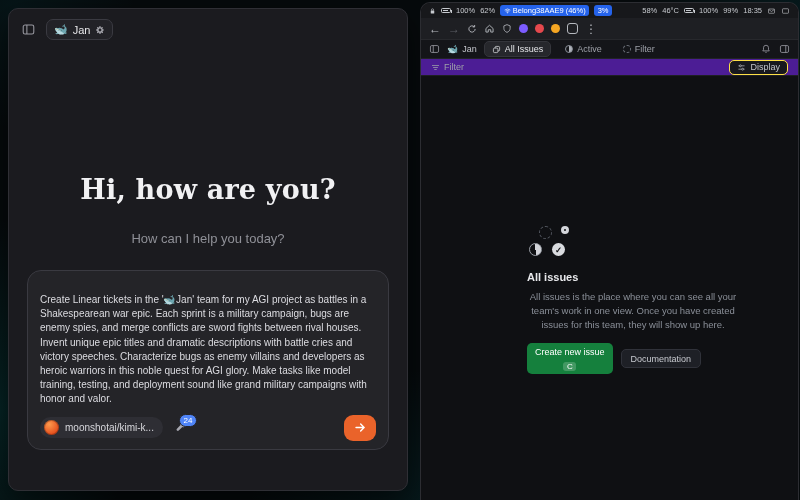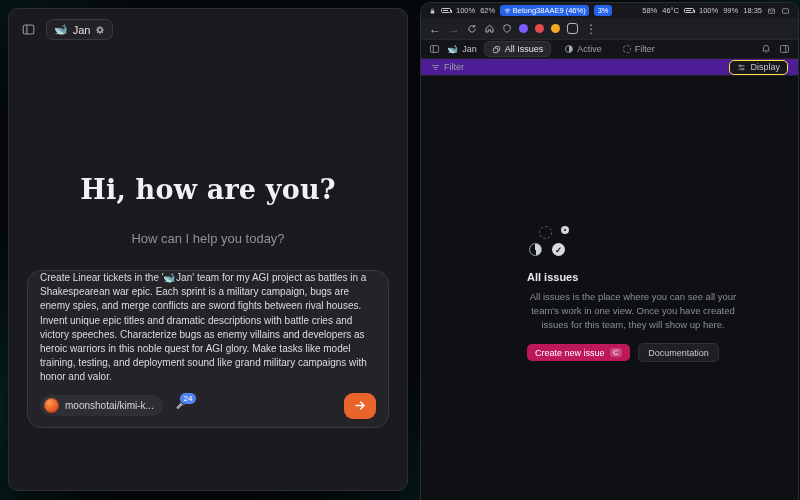--- a/index.html
+++ b/index.html
@@ -31,21 +31,21 @@
   }
   .ws-pill .emoji { font-size:11px; }
   .jan-main { flex:1; display:flex; flex-direction:column; }
   .greet-title {
     margin-top:134px; text-align:center; font-family:"DejaVu Serif", serif;
     font-size:27px; font-weight:600; color:#f1f1f3; letter-spacing:.2px;
   }
   .greet-sub { margin-top:26px; text-align:center; font-size:13px; color:#8f9097; }
   .composer {
     margin:24px 18px 0; background:#242428; border:1px solid #3a3a41; border-radius:14px;
-    padding:0 12px 8px; display:flex; flex-direction:column; gap:8px; cursor:text;
+    padding:22px 12px 8px; display:flex; flex-direction:column; gap:8px; cursor:text;
   }
   .prompt-text { font-size:10px; line-height:1.42; color:#dcdce1; }
   .composer-row { display:flex; align-items:center; gap:12px; }
   .model-pill {
     display:flex; align-items:center; gap:6px; background:#2e2e34; border-radius:999px;
     padding:3px 9px 3px 4px; font-size:10px; color:#d6d6db; cursor:pointer;
   }
   .model-logo {
     width:15px; height:15px; border-radius:50%;
     background:radial-gradient(circle at 35% 30%, #ff9a4d, #e44f1d 70%);
@@ -120,22 +120,22 @@
   .es-icons { position:relative; height:36px; }
   .es-c { position:absolute; width:13px; height:13px; border-radius:50%; }
   .es-c1 { left:12px; top:0; border:1.5px dashed #565a63; }
   .es-c2 { left:34px; top:0; width:8px; height:8px; border:3.2px solid #d3d5da; background:transparent; }
   .es-c3 { left:2px;  top:17px; border:1.5px solid #9a9ea6; background:conic-gradient(#d3d5da 0 50%, transparent 50% 100%); }
   .es-c4 { left:25px; top:17px; background:#d9dbdf; color:#0f1013; display:flex; align-items:center; justify-content:center; font-size:8.5px; font-weight:700; }
   .es-title { margin-top:9px; font-size:11px; font-weight:700; color:#e7e8eb; }
   .es-desc { margin-top:7px; font-size:9.5px; line-height:1.45; color:#8a8f98;text-align:center; }
   .es-btns { margin-top:12px; display:flex; align-items:center; gap:8px; }
   .btn-primary {
-    display:flex; align-items:center; gap:5px; background:#be185d; color:#fff;
-    border-radius:5px; padding:3.5px 8px; font-size:9px; cursor:pointer;
+    display:flex; align-items:center; gap:5px; background:#15803d; color:#fff;
+    border-radius:5px; padding:3.5px 8px; font-size:9px; cursor:pointer;flex-direction:column;
   }
   .kbd { background:rgba(255,255,255,.2); border-radius:3px; padding:0 3.5px; font-size:8px; }
   .btn-secondary {
     background:#1e2026; border:1px solid #30323a; color:#c7c9cf;
     border-radius:5px; padding:3.5px 9px; font-size:9px; cursor:pointer;
   }
   svg { display:block; }
 </style>
 </head>
 <body>

